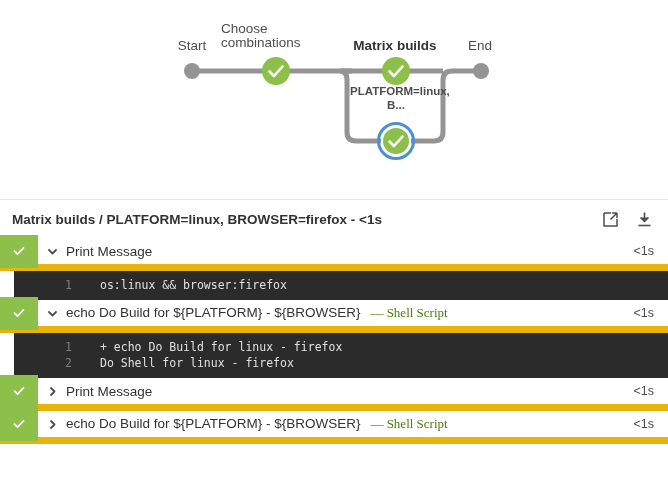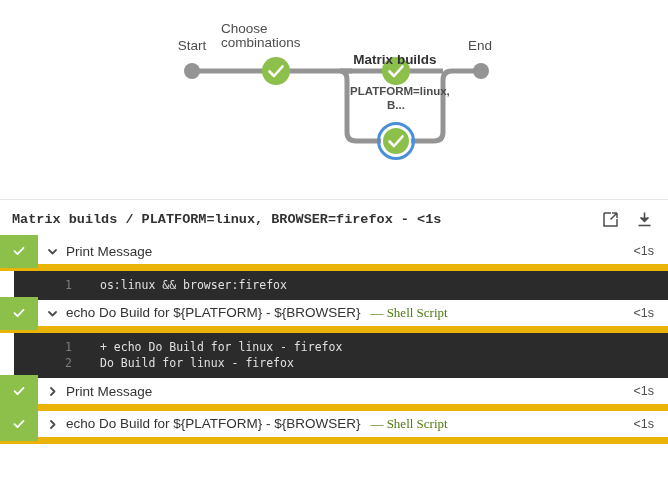--- a/index.html
+++ b/index.html
@@ -50,21 +50,20 @@
   }
 
   
   .step-header {
     position: relative;
     height: 38px;
     background: #ffffff;
     display: flex;
     align-items: center;
     padding: 0 14px 0 12px;
-    font-family: Liberation Mono, monospace;
   }
   .step-header-title {
     font-size: 13.5px;
     font-weight: bold;
     color: #333333;
     flex: 1;
     white-space: nowrap;
     overflow: hidden;
   }
   .header-actions { display: flex; align-items: center; gap: 14px; }
@@ -185,21 +184,21 @@
     </g>
   </svg>
 
   <div class="stage-label" style="left:192px; top:38px;">Start</div>
 
   <div class="stage-label two-line" style="left:276px; top:22px; width:110px;">
     <div>Choose</div>
     <div>combinations</div>
   </div>
 
-  <div class="stage-label bold" style="left:395px; top:52px;">Matrix builds</div>
+  <div class="stage-label bold" style="left:395px; top:38px;">Matrix builds</div>
 
   <div class="stage-label" style="left:480px; top:38px;">End</div>
 
   <div class="node-label" style="left:396px; top:84px;">PLATFORM=linux, B...</div>
 
 </div>
 
 <div class="top-divider"></div>
 
 <div class="step-header">
@@ -263,21 +262,21 @@
     </div>
     <div class="row-duration">&lt;1s</div>
   </div>
   <div class="console">
     <div class="console-line">
       <span class="ln">1</span>
       <span class="ltext">+ echo Do Build for linux - firefox</span>
     </div>
     <div class="console-line">
       <span class="ln">2</span>
-      <span class="ltext">Do Build for linux - firefox</span>
+      <span class="ltext">Do Shell for linux - firefox</span>
     </div>
   </div>
 
   <div class="log-row">
     <div class="status-cell">
       <svg width="14" height="14" viewBox="0 0 14 14" fill="none" stroke="#ffffff" stroke-width="1.8" stroke-linecap="round" stroke-linejoin="round">
         <path d="M2.5 7.2 L5.5 10.2 L11.5 3.8"></path>
       </svg>
     </div>
     <div class="chev-cell">

